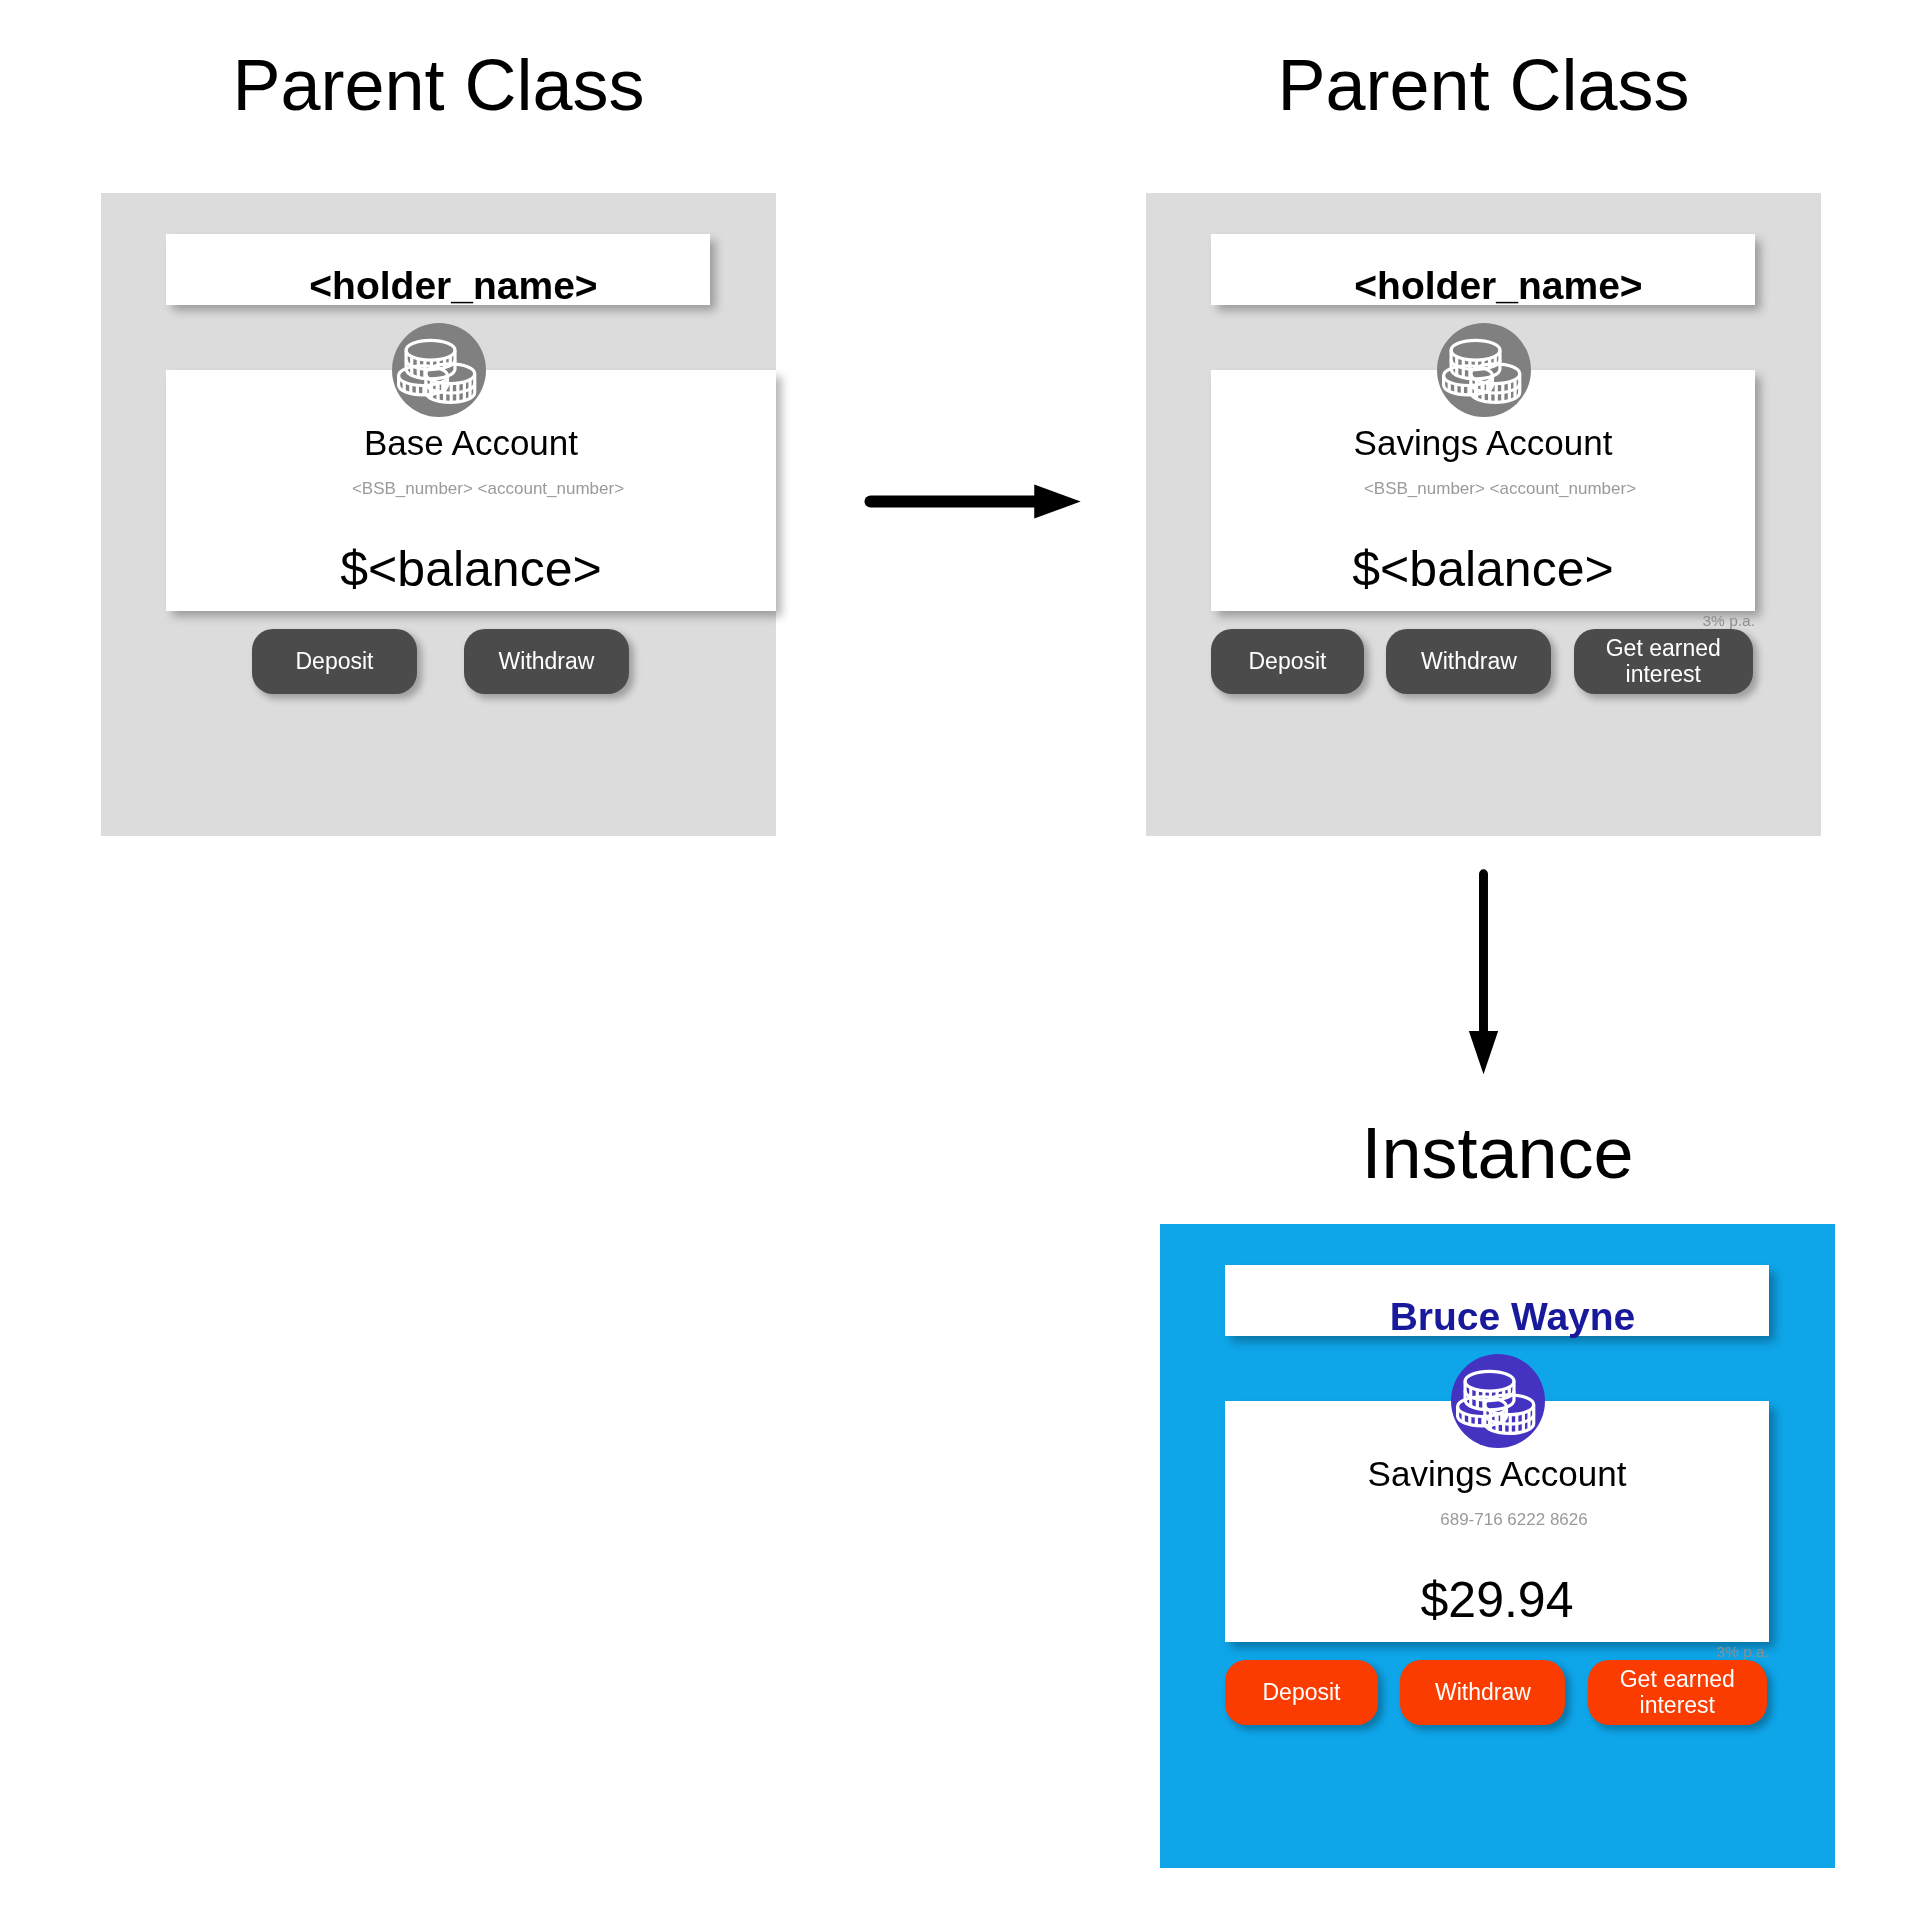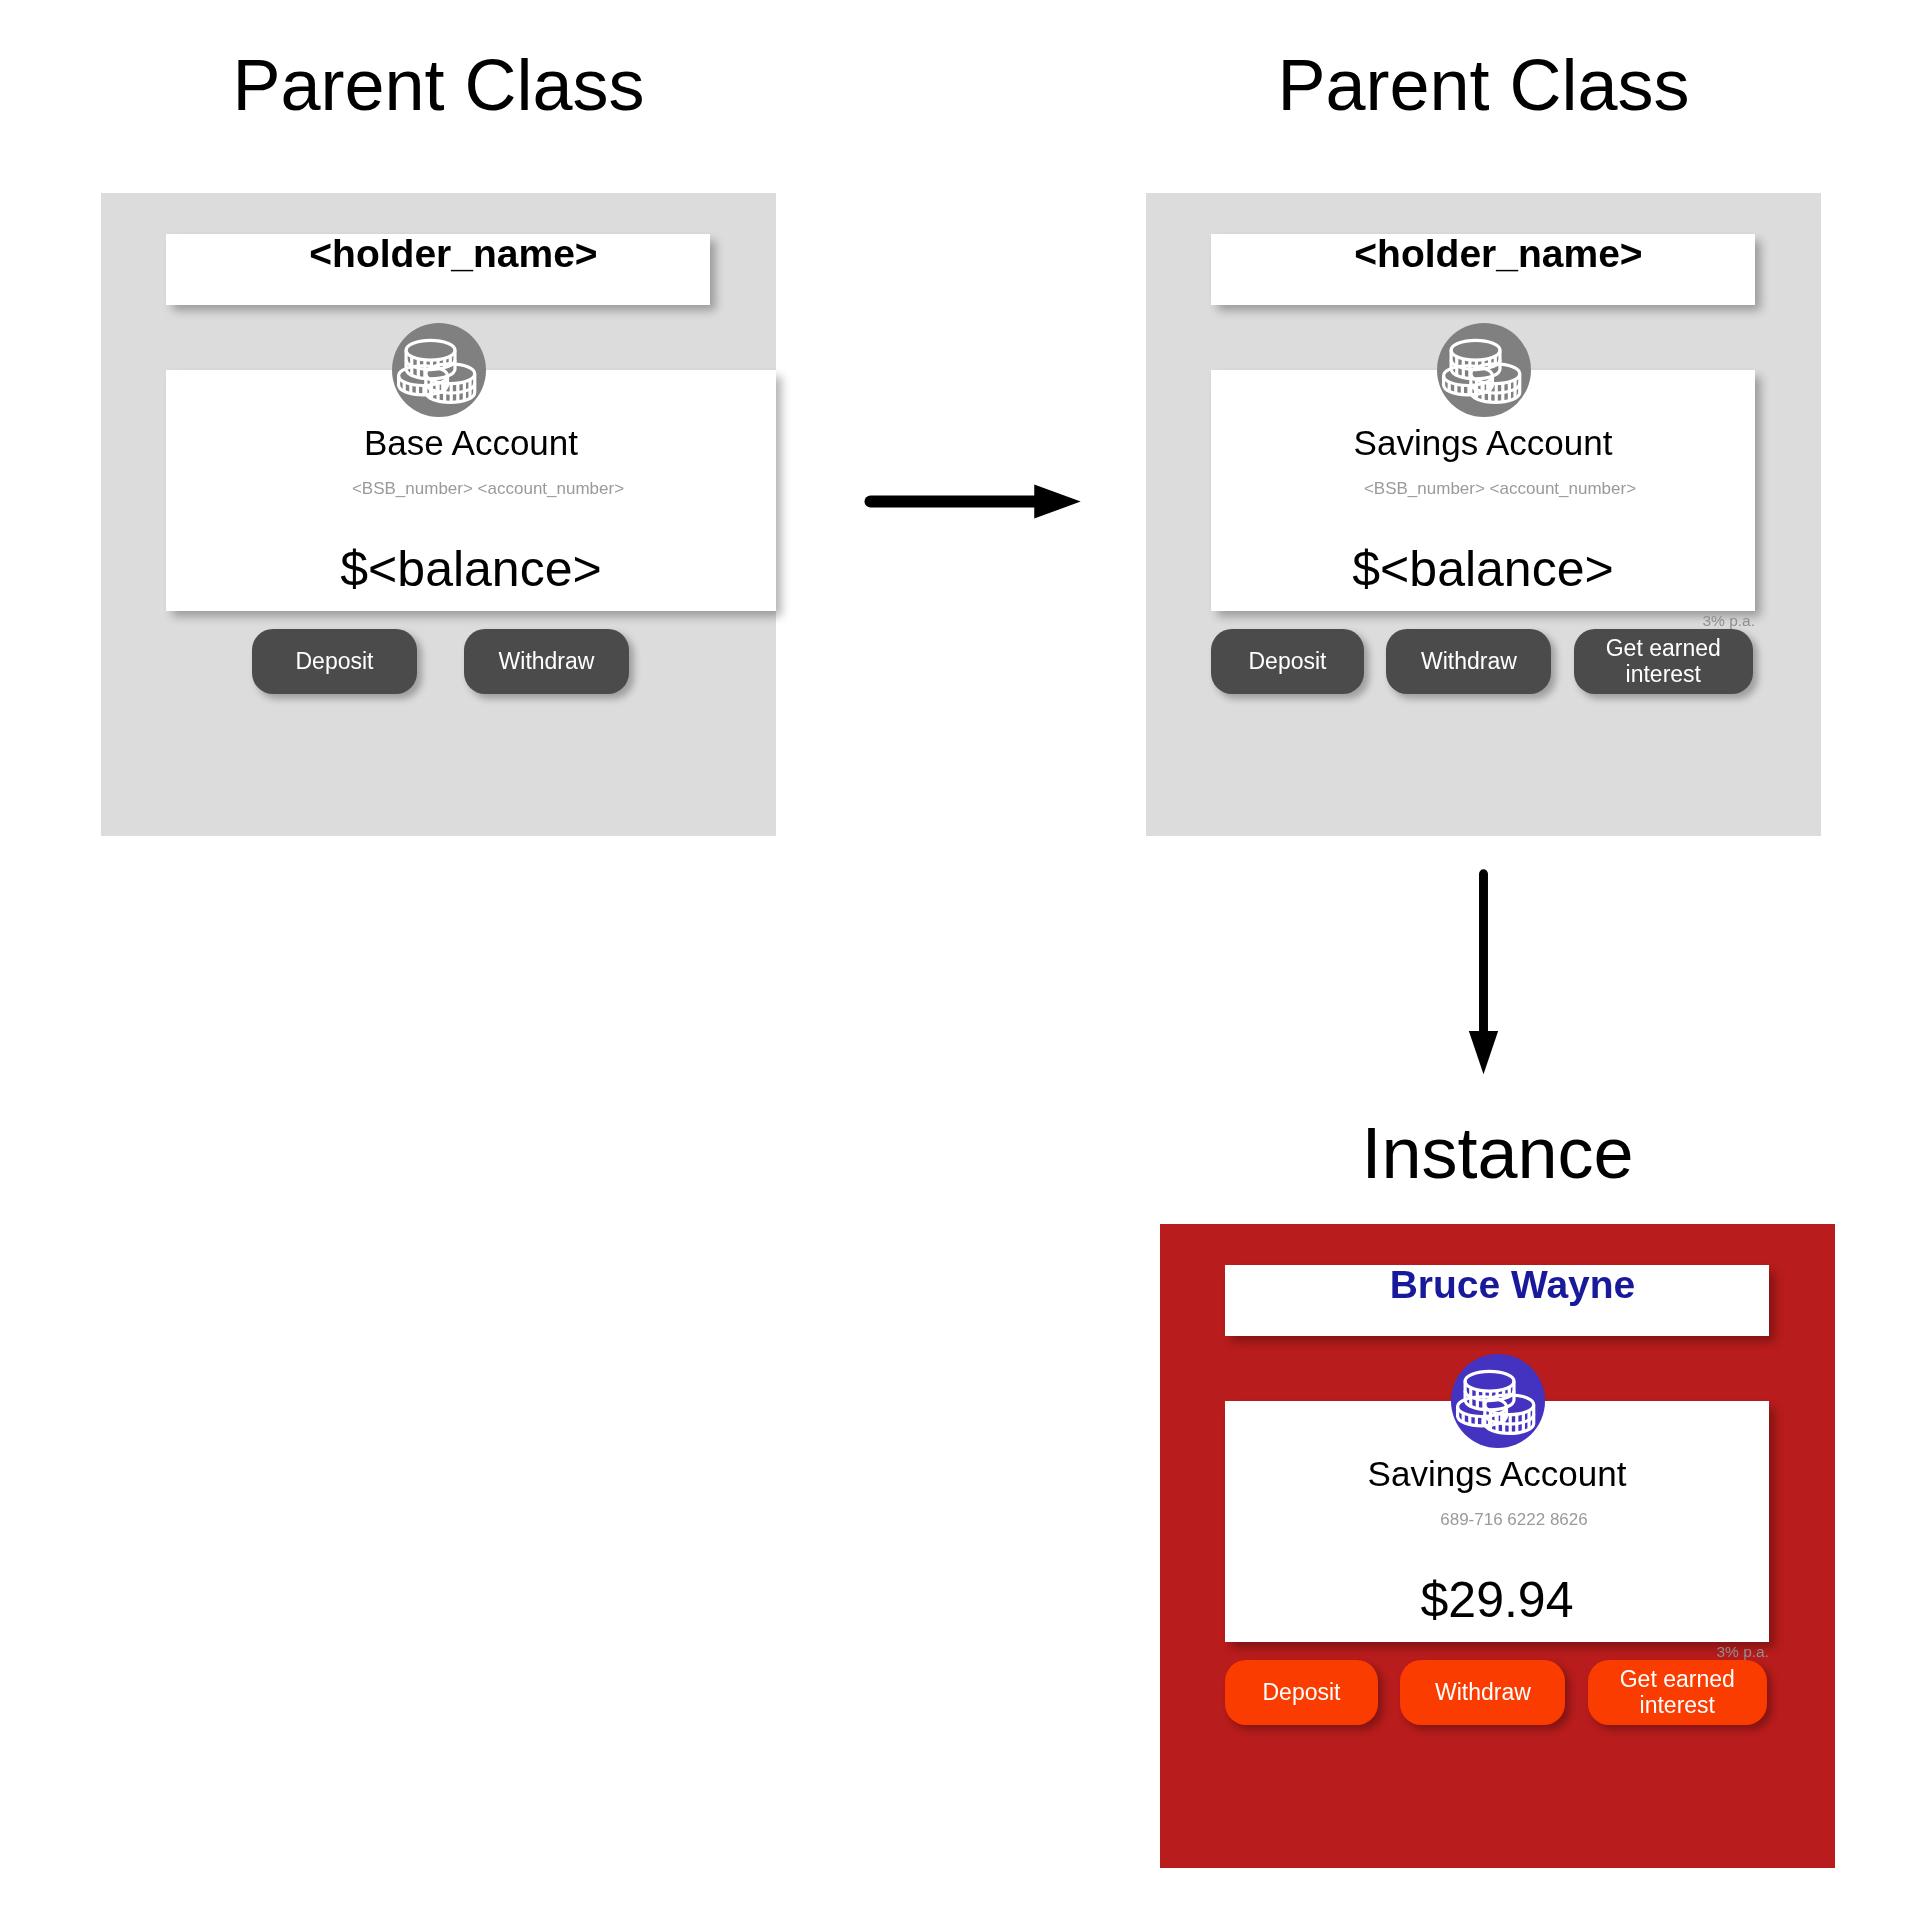--- a/index.html
+++ b/index.html
@@ -28,33 +28,33 @@
   #heading-parent { left: 101px;  width: 675px; top: 49px; }
   #heading-child  { left: 1146px; width: 675px; top: 49px; }
   #heading-instance { left: 1160px; width: 675px; top: 1117px; }
 
   
   .panel {
     position: absolute;
     box-sizing: border-box;
   }
   .panel-grey { background: #dcdcdc; }
-  .panel-lav  { background: #b91c1c; }
+  .panel-lav  { background: #0ea5e9; }
 
   #panel-parent   { left: 101px;  top: 193px;  width: 675px; height: 643px; }
   #panel-child    { left: 1146px; top: 193px;  width: 675px; height: 643px; }
   #panel-instance { left: 1160px; top: 1224px; width: 675px; height: 644px; }
 
   
   .name-card {
     position: absolute;
     background: #ffffff;
     box-shadow: 5.7px 5.7px 9px rgba(0,0,0,0.30);
     display: flex;
-    align-items: flex-start;
+    align-items: flex-end;
     justify-content: center;
     box-sizing: border-box;
     padding-left: 31px;
   }
   .name-card-text {
     font-size: 39px;
     font-weight: bold;
     line-height: 1;
     color: #000000;
     white-space: nowrap;

